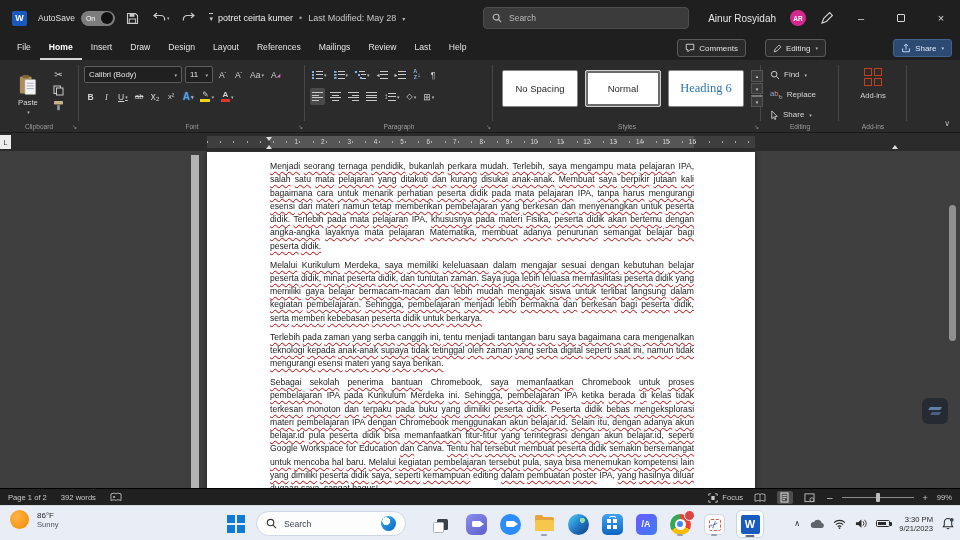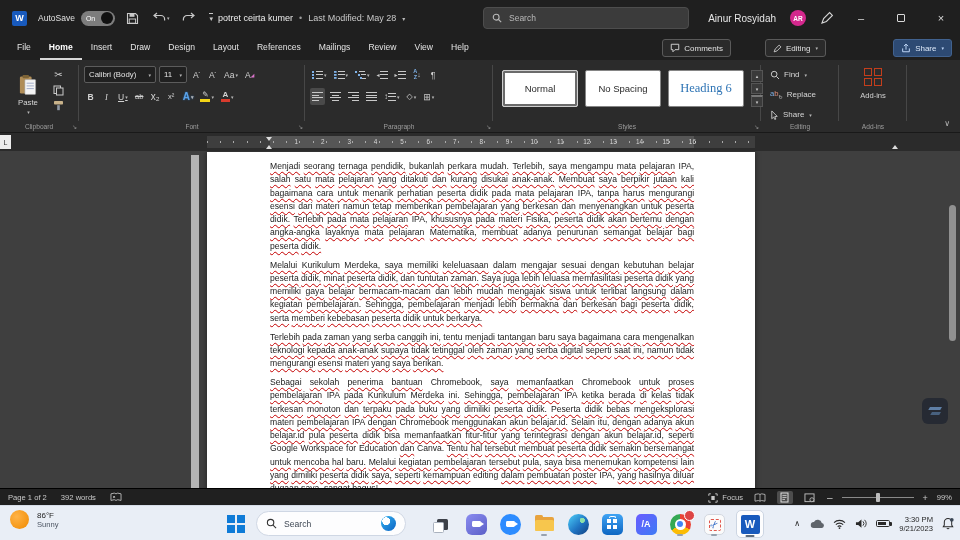--- a/index.html
+++ b/index.html
@@ -208,24 +208,24 @@
     <div class="mtabs">
         <div class="mtab">File</div>
         <div class="mtab active">Home</div>
         <div class="mtab">Insert</div>
         <div class="mtab">Draw</div>
         <div class="mtab">Design</div>
         <div class="mtab">Layout</div>
         <div class="mtab">References</div>
         <div class="mtab">Mailings</div>
         <div class="mtab">Review</div>
-        <div class="mtab">View</div>
+        <div class="mtab">Last</div>
         <div class="mtab">Help</div>
       </div>
-    <div class="mr" style="right:229px">
+    <div class="mr" style="right:214px">
       <svg width="10" height="10" viewBox="0 0 12 12">
           <path d="M1.5 1.5 h9 v6.5 h-4.5 l-2.5 2.5 v-2.5 h-2 z" fill="none" stroke="#d8d8d8" stroke-width="1.1"></path>
         </svg>
       <span>Comments</span>
     </div>
     <div class="mr" style="right:134px">
       <svg width="9" height="9" viewBox="0 0 12 12">
           <path d="M1.5 10.5 l1.4-3.8 5.3-5.2 2.4 2.4-5.2 5.3z" fill="none" stroke="#d8d8d8" stroke-width="1.1"></path>
         </svg>
       <span>Editing</span>
@@ -274,21 +274,21 @@
             <rect x="1" y="1" width="9" height="3.6" rx="0.8" fill="#c8b28a"></rect>
             <rect x="4.2" y="5.2" width="2.6" height="5" fill="#8f98a3"></rect>
           </svg>
       </div>
       <div class="glabel">Clipboard</div>
       <div class="launcher">↘</div>
     </div>
 
     <div class="rgroup" style="left:80px;width:224px">
       <div class="r1" style="left:4px">
-        <div class="combo" style="width:72px">
+        <div class="combo" style="width:98px">
             <span>Calibri (Body)</span>
             <span class="drop">▾</span>
           </div>
         <div class="combo" style="width:28px">
             <span>11</span>
             <span class="drop">▾</span>
           </div>
         <span class="rbtn">A<sup style="font-size:4.6px">ˆ</sup></span>
         <span class="rbtn">A<sup style="font-size:4.6px">ˇ</sup></span>
         <span class="rbtn">Aa<span class="drop">▾</span></span>
@@ -376,22 +376,22 @@
             <span class="drop">▾</span>
           </span>
       </div>
       <div class="glabel">Paragraph</div>
       <div class="launcher">↘</div>
     </div>
 
     <div class="rgroup" style="left:494px;width:266px">
       <div class="r1" style="left:8px;top:10px;gap:7px">
         <div style="display:flex;gap:7px">
+            <div class="stylecard">No Spacing</div>
             <div class="stylecard sel">Normal</div>
-            <div class="stylecard">No Spacing</div>
             <div class="stylecard h1">Heading 6</div>
           </div>
         <div class="scrollcol">
           <span class="sc">▴</span>
           <span class="sc">▾</span>
           <span class="sc" style="border-top:2px solid #777">▾</span>
         </div>
       </div>
       <div class="glabel">Styles</div>
       <div class="launcher">↘</div>

